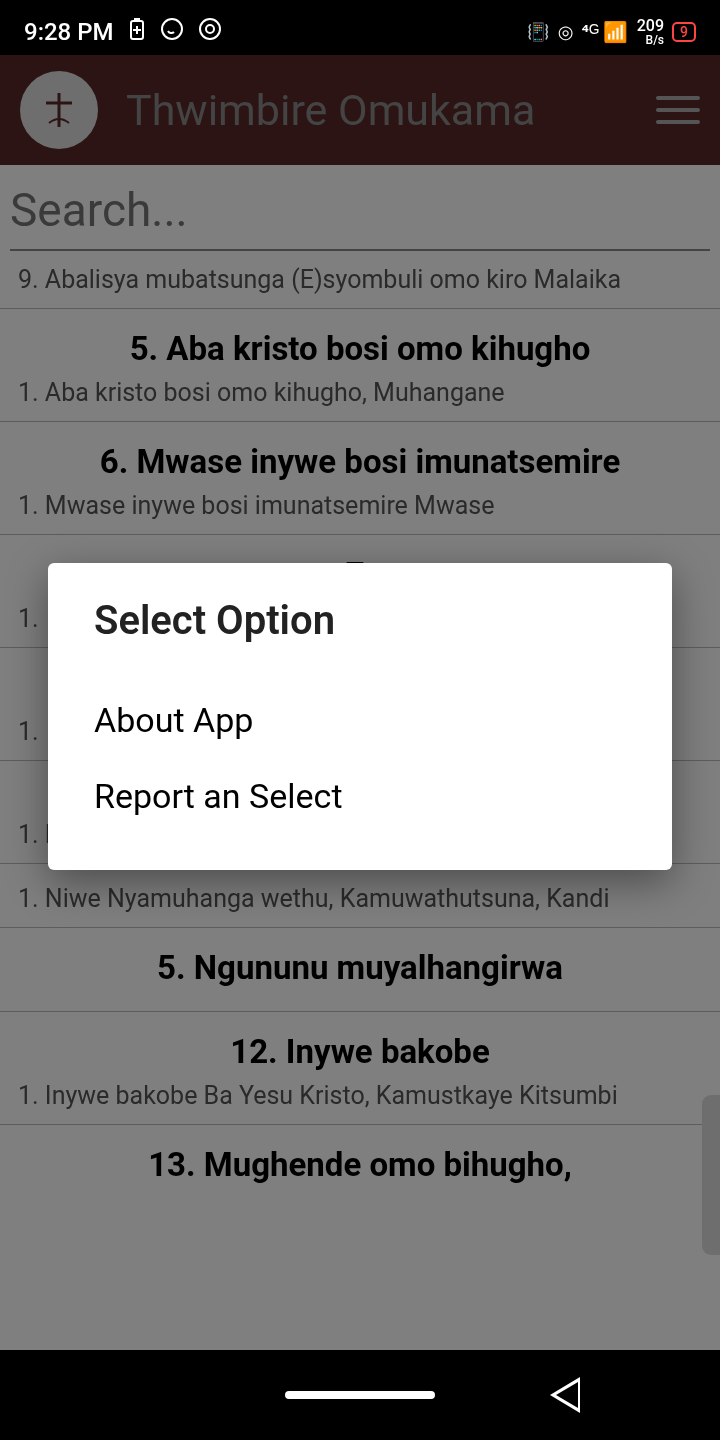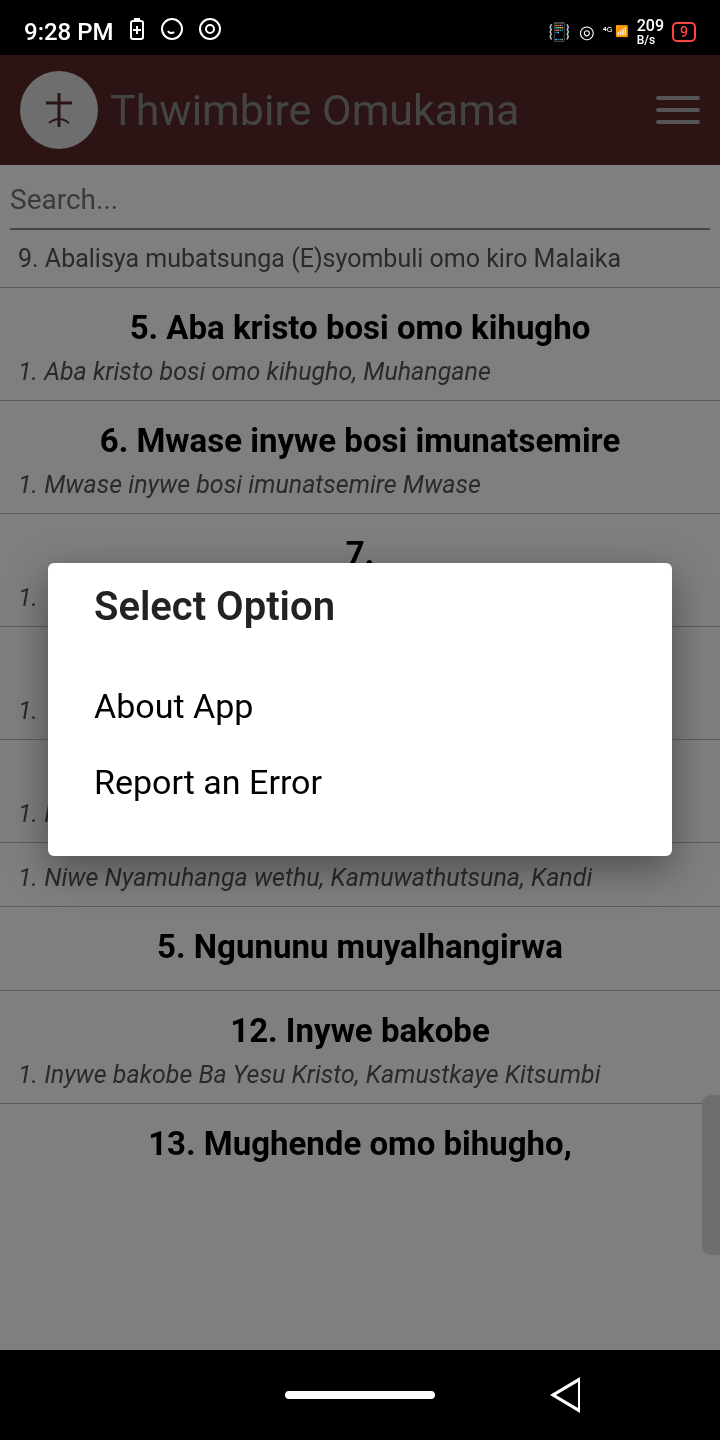--- a/index.html
+++ b/index.html
@@ -60,21 +60,21 @@
       bottom: 90px;
       background: rgba(0,0,0,0.5);
       pointer-events: none;
     }
     .app-header {
       height: 110px;
       background: #5a2828;
       display: flex;
       align-items: center;
       padding: 0 20px;
-      gap: 12px;
+      gap: 28px;
     }
     .app-logo {
       width: 78px;
       height: 78px;
       border-radius: 50%;
       background: #ddd;
       display: flex;
       align-items: center;
       justify-content: center;
       position: relative;
@@ -101,21 +101,21 @@
       background: #aaa;
       border-radius: 2px;
     }
     .search-area {
       padding: 14px 10px 8px;
     }
     .search-input {
       width: 100%;
       border: none;
       border-bottom: 2px solid #888;
-      font-size: 28px;
+      font-size: 46px;
       color: #999;
       padding: 4px 0 12px;
       background: transparent;
       outline: none;
     }
     .song-list {
       background: #fff;
     }
     .song-snippet {
       padding: 6px 18px 14px;
@@ -130,32 +130,31 @@
     .song-title {
       font-size: 33px;
       font-weight: 700;
       color: #000;
       margin-bottom: 10px;
       text-align: center;
     }
     .song-subtitle {
       font-size: 25px;
       color: #555;
-      font-style: italic;
     }
     .dialog {
       position: absolute;
       top: 563px;
       left: 48px;
       right: 48px;
       background: #fff;
       border-radius: 6px;
       box-shadow: 0 12px 40px rgba(0,0,0,0.4);
       z-index: 10;
-      padding: 20px 46px 36px;
+      padding: 34px 46px 36px;
     }
     .dialog-title {
       font-size: 40px;
       font-weight: 600;
       color: #222;
       margin-bottom: 38px;
     }
     .dialog-option {
       font-size: 34px;
       color: #000000;
@@ -243,22 +242,22 @@
     <span>
       <svg width="24" height="24" viewBox="0 0 24 24" fill="none" stroke="#fff" stroke-width="2">
           <circle cx="12" cy="12" r="10"></circle>
           <circle cx="12" cy="12" r="4"></circle>
         </svg>
     </span>
   </div>
   <div class="status-right">
     <span>📳</span>
     <span>◎</span>
-    <span style="font-size:11px">⁴ᴳ 📶</span>
-    <span style="display:flex;flex-direction:column;align-items:flex-start;line-height:1">
+    <span style="font-size:20px">⁴ᴳ 📶</span>
+    <span style="display:flex;flex-direction:column;align-items:flex-end;line-height:1">
       <span style="font-size:16px">209</span>
       <span style="font-size:12px">B/s</span>
     </span>
     <span class="battery">9</span>
   </div>
 </div>
 
 <div class="dimmed">
   <div class="app-header">
     <div class="app-logo">
@@ -315,19 +314,19 @@
     </div>
   </div>
   <div class="scroll-indicator"></div>
 </div>
 
 <div class="dim-overlay"></div>
 
 <div class="dialog">
   <div class="dialog-title">Select Option</div>
   <div class="dialog-option">About App</div>
-  <div class="dialog-option">Report an Error</div>
+  <div class="dialog-option">Report an Select</div>
 </div>
 
 <div class="bottom-nav">
   <div class="nav-pill"></div>
   <div class="nav-back"></div>
 </div>
 
 </body></html>

